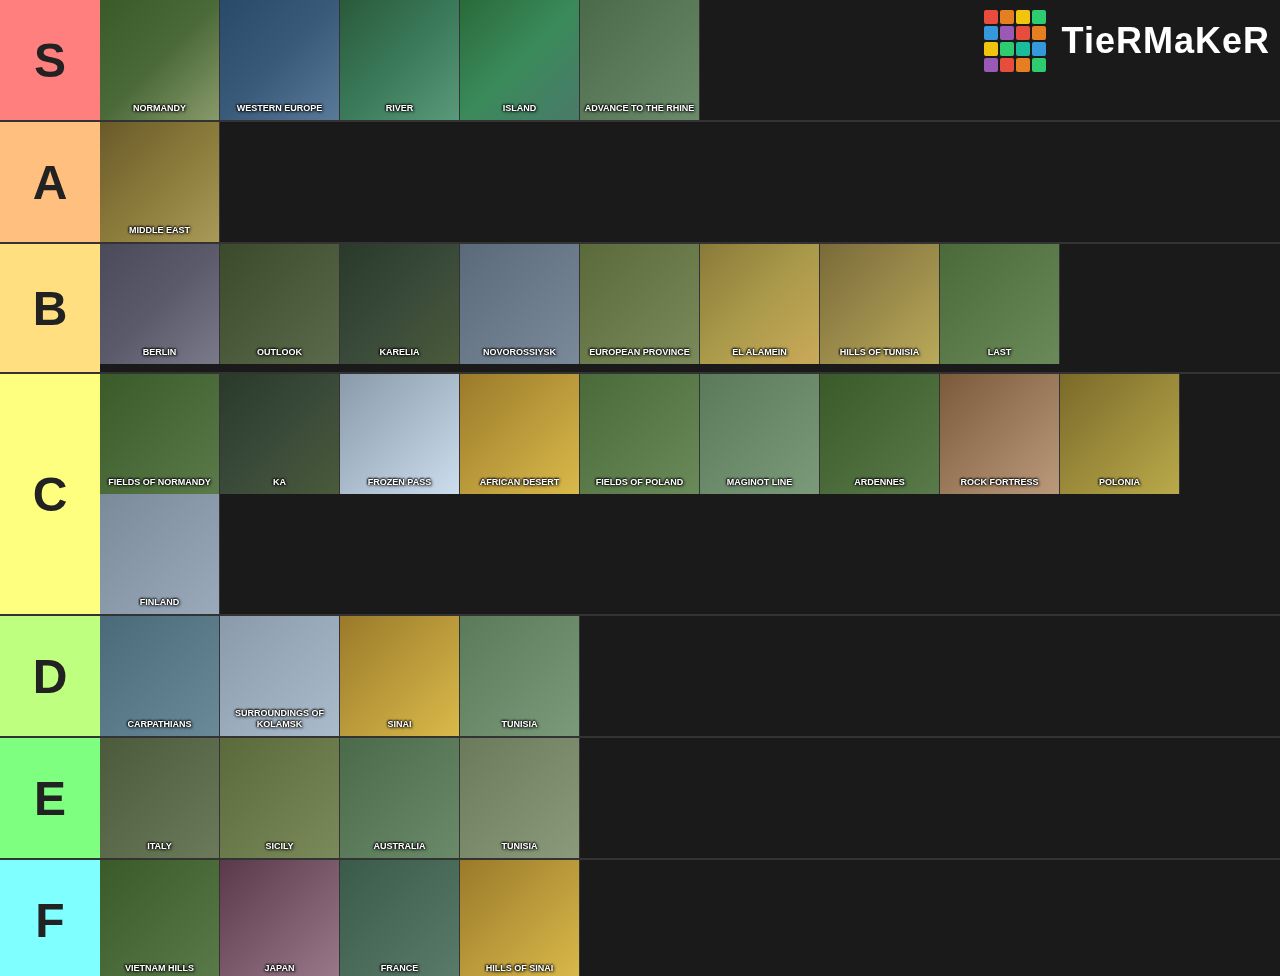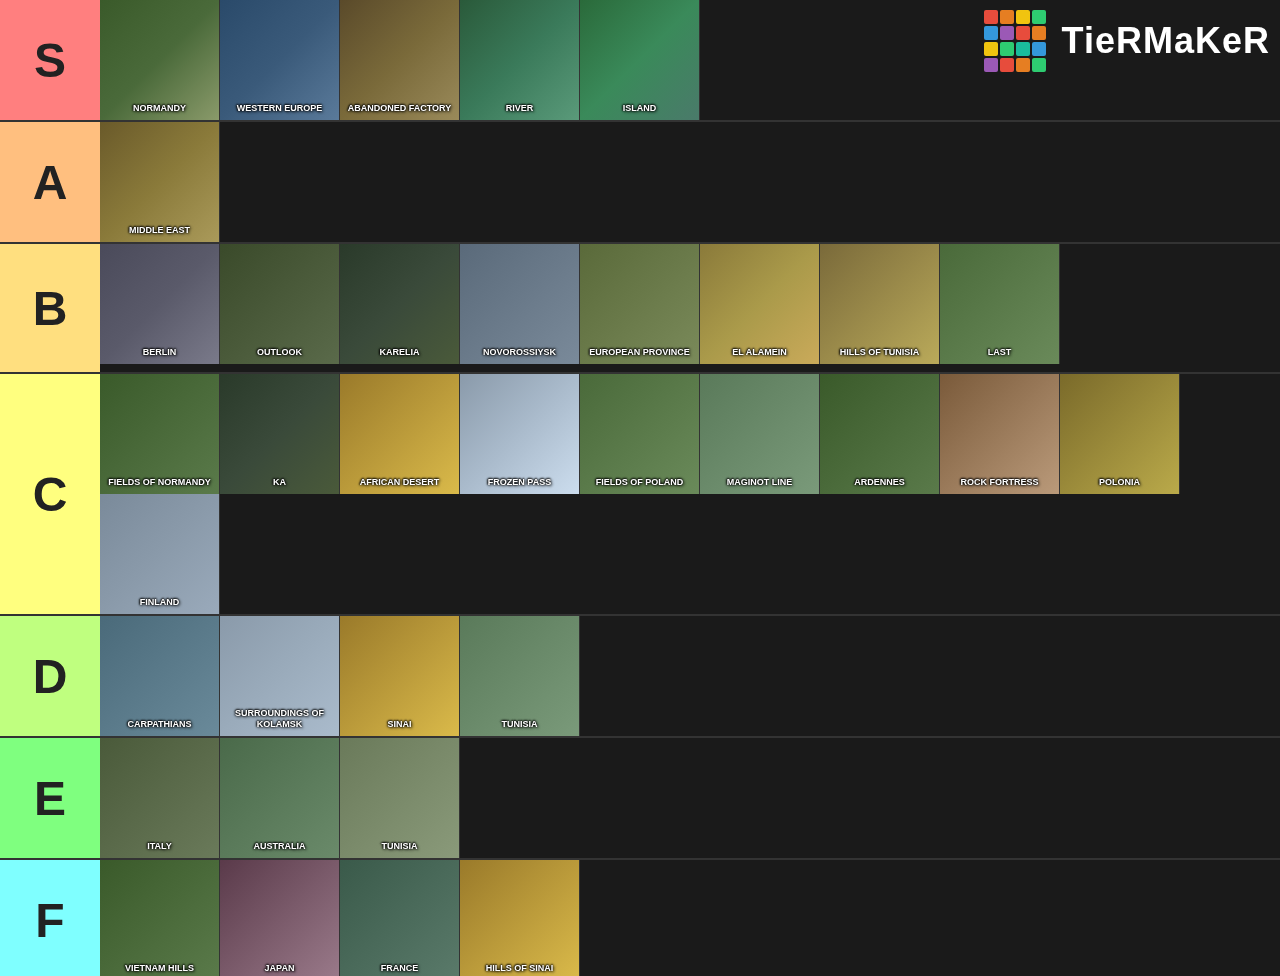--- a/index.html
+++ b/index.html
@@ -196,30 +196,30 @@
     <div class="tier-items">
       <div class="tier-item">
         <div class="tier-item-bg map-normandy" style="width:100%;height:100%;"></div>
         <div class="item-label">NORMANDY</div>
       </div>
       <div class="tier-item">
         <div class="tier-item-bg map-western-europe" style="width:100%;height:100%;"></div>
         <div class="item-label">WESTERN EUROPE</div>
       </div>
       <div class="tier-item">
-        <div class="tier-item-bg map-abandoned-factory" style="width:100%;height:100%;"></div>
-        <div class="item-label">ABANDONED FACTORY</div>
-      </div>
-      <div class="tier-item">
         <div class="tier-item-bg map-river" style="width:100%;height:100%;"></div>
         <div class="item-label">RIVER</div>
       </div>
       <div class="tier-item">
         <div class="tier-item-bg map-island" style="width:100%;height:100%;"></div>
         <div class="item-label">ISLAND</div>
+      </div>
+      <div class="tier-item">
+        <div class="tier-item-bg map-advance-rhine" style="width:100%;height:100%;"></div>
+        <div class="item-label">ADVANCE TO THE RHINE</div>
       </div>
     </div>
   </div>
 
   <div class="tier-row">
     <div class="tier-label tier-a">A</div>
     <div class="tier-items">
       <div class="tier-item">
         <div class="tier-item-bg map-middle-east" style="width:100%;height:100%;"></div>
         <div class="item-label">MIDDLE EAST</div>
@@ -270,28 +270,28 @@
     <div class="tier-items" style="flex-wrap:wrap;">
       <div class="tier-item">
         <div class="tier-item-bg map-fields-normandy" style="width:100%;height:100%;"></div>
         <div class="item-label">FIELDS OF NORMANDY</div>
       </div>
       <div class="tier-item">
         <div class="tier-item-bg map-karelia" style="width:100%;height:100%;"></div>
         <div class="item-label">KA</div>
       </div>
       <div class="tier-item">
+        <div class="tier-item-bg map-frozen-pass" style="width:100%;height:100%;"></div>
+        <div class="item-label">FROZEN PASS</div>
+      </div>
+      <div class="tier-item">
         <div class="tier-item-bg map-african-desert" style="width:100%;height:100%;"></div>
         <div class="item-label">AFRICAN DESERT</div>
       </div>
       <div class="tier-item">
-        <div class="tier-item-bg map-frozen-pass" style="width:100%;height:100%;"></div>
-        <div class="item-label">FROZEN PASS</div>
-      </div>
-      <div class="tier-item">
         <div class="tier-item-bg map-fields-poland" style="width:100%;height:100%;"></div>
         <div class="item-label">FIELDS OF POLAND</div>
       </div>
       <div class="tier-item">
         <div class="tier-item-bg map-maginot" style="width:100%;height:100%;"></div>
         <div class="item-label">MAGINOT LINE</div>
       </div>
       <div class="tier-item">
         <div class="tier-item-bg map-ardennes" style="width:100%;height:100%;"></div>
         <div class="item-label">ARDENNES</div>
@@ -334,20 +334,24 @@
   </div>
 
   <div class="tier-row">
     <div class="tier-label" style="background-color:#7fff7f;">E</div>
     <div class="tier-items">
       <div class="tier-item">
         <div class="tier-item-bg map-italy" style="width:100%;height:100%;"></div>
         <div class="item-label">ITALY</div>
       </div>
       <div class="tier-item">
+        <div class="tier-item-bg map-sicily" style="width:100%;height:100%;"></div>
+        <div class="item-label">SICILY</div>
+      </div>
+      <div class="tier-item">
         <div class="tier-item-bg map-australia" style="width:100%;height:100%;"></div>
         <div class="item-label">AUSTRALIA</div>
       </div>
       <div class="tier-item">
         <div class="tier-item-bg map-tunisia-e" style="width:100%;height:100%;"></div>
         <div class="item-label">TUNISIA</div>
       </div>
     </div>
   </div>
 

